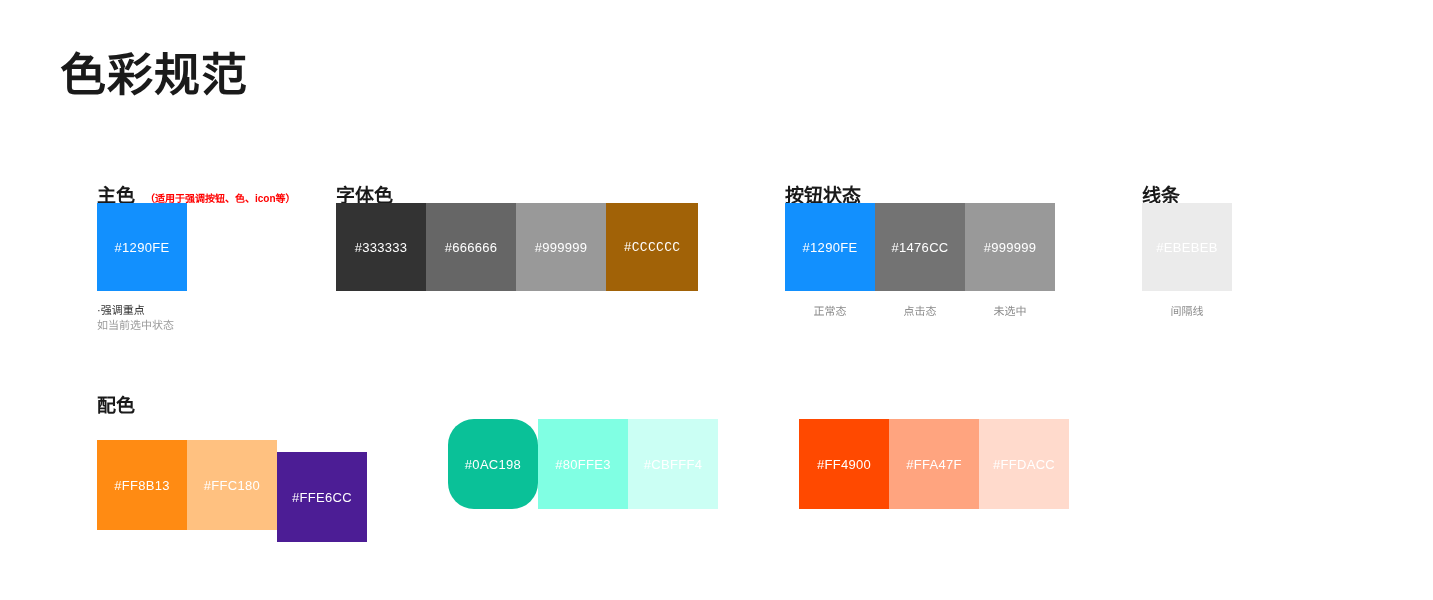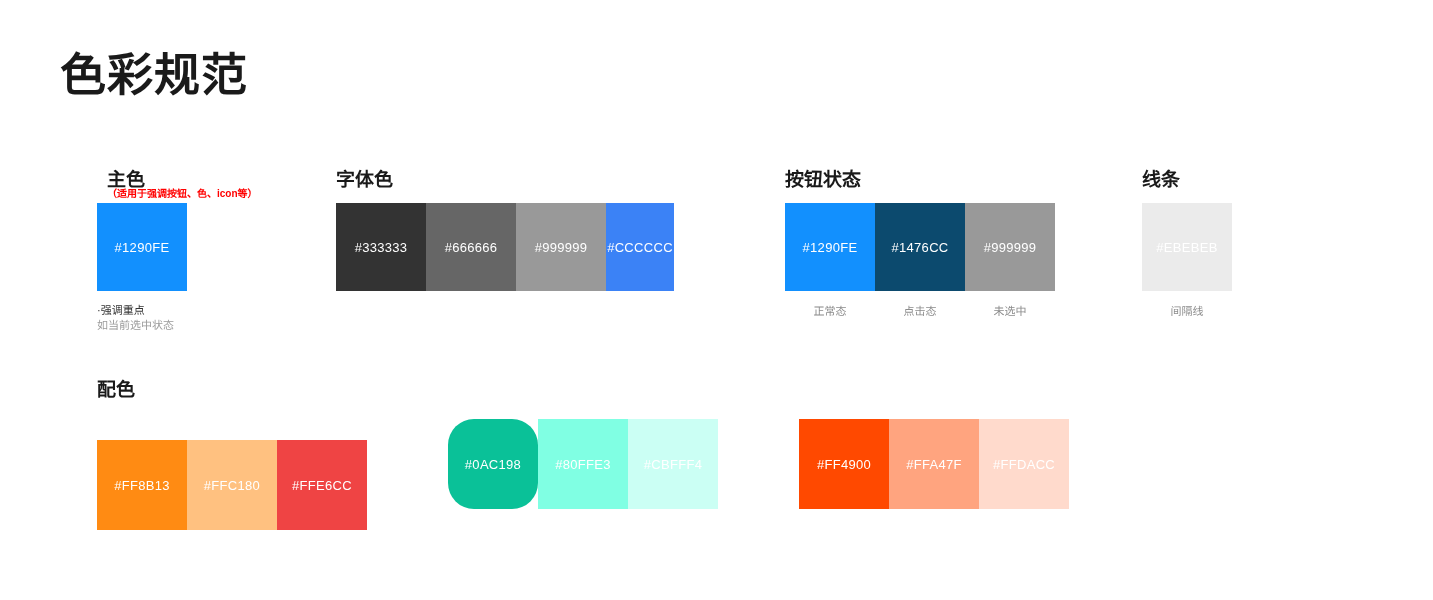--- a/index.html
+++ b/index.html
@@ -27,27 +27,26 @@
     color: #1a1a1a;
     letter-spacing: 1px;
     line-height: 1;
   }
 
   
   .group { position: absolute; }
 
   .group-head {
     position: absolute;
-    top: 0;
+    top: 16px;
     left: 0;
     white-space: nowrap;
     height: 26px;
     display: flex;
     align-items: baseline;
-    flex-direction: column;
   }
   .group-title {
     font-size: 19px;
     font-weight: 700;
     color: #1a1a1a;
     line-height: 1;
   }
   .group-note {
     font-size: 10px;
     font-weight: 700;
@@ -137,36 +136,36 @@
   <div class="swatch-row" style="left:0; top:33px;">
     <div class="swatch" style="width:90px; height:88px; background:#333333;">
       <span class="swatch-label">#333333</span>
     </div>
     <div class="swatch" style="width:90px; height:88px; background:#666666;">
       <span class="swatch-label">#666666</span>
     </div>
     <div class="swatch" style="width:90px; height:88px; background:#999999;">
       <span class="swatch-label">#999999</span>
     </div>
-    <div class="swatch" style="width:68px; height:88px; background:#3b82f6;">
+    <div class="swatch" style="width:92px; height:88px; background:#a16207;font-family:Liberation Mono, monospace;">
       <span class="swatch-label">#CCCCCC</span>
     </div>
   </div>
 </div>
 
 <div class="group" style="left:785px; top:170px;">
   <div class="group-head">
     <span class="group-title">按钮状态</span>
   </div>
 
   <div class="swatch-row" style="left:0; top:33px;">
     <div class="swatch" style="width:90px; height:88px; background:#1290FE;">
       <span class="swatch-label">#1290FE</span>
     </div>
-    <div class="swatch" style="width:90px; height:88px; background:#0c4a6e;">
+    <div class="swatch" style="width:90px; height:88px; background:#737373;">
       <span class="swatch-label">#1476CC</span>
     </div>
     <div class="swatch" style="width:90px; height:88px; background:#999999;">
       <span class="swatch-label">#999999</span>
     </div>
   </div>
 
   <div class="caption-row" style="left:0; top:136px;">
     <span class="caption-cell" style="width:90px;">正常态</span>
     <span class="caption-cell" style="width:90px;">点击态</span>
@@ -196,21 +195,21 @@
   </div>
 </div>
 
 <div class="swatch-row" style="left:97px; top:440px;">
   <div class="swatch" style="width:90px; height:90px; background:#FF8B13;">
     <span class="swatch-label">#FF8B13</span>
   </div>
   <div class="swatch" style="width:90px; height:90px; background:#FFC180;">
     <span class="swatch-label">#FFC180</span>
   </div>
-  <div class="swatch" style="width:90px; height:90px; background:#ef4444;">
+  <div class="swatch" style="width:90px; height:90px; background:#4c1d95;margin-top:12px;">
     <span class="swatch-label">#FFE6CC</span>
   </div>
 </div>
 
 <div class="swatch-row" style="left:448px; top:419px;">
   <div class="swatch" style="width:90px; height:90px; background:#0AC198;border-radius:26px;">
     <span class="swatch-label">#0AC198</span>
   </div>
   <div class="swatch" style="width:90px; height:90px; background:#80FFE3;text-align:center;">
     <span class="swatch-label">#80FFE3</span>

